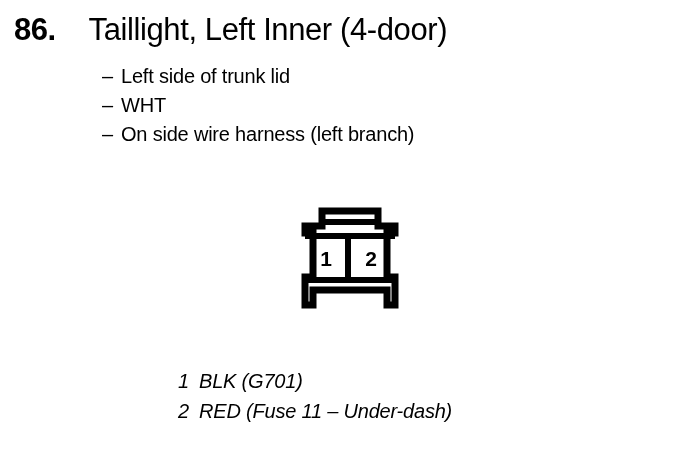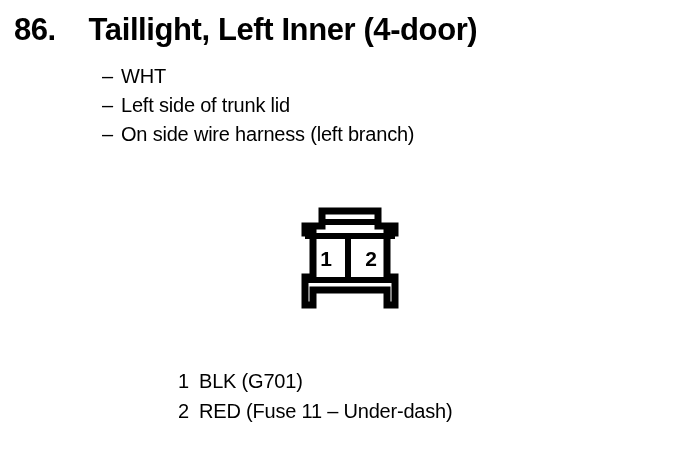--- a/index.html
+++ b/index.html
@@ -31,21 +31,21 @@
     white-space: nowrap;
   }
   .entry-number {
     font-size: 31px;
     font-weight: bold;
     letter-spacing: -0.5px;
     line-height: 1;
   }
   .entry-title {
     font-size: 31px;
-    font-weight: bold;
+    font-weight: normal;
     letter-spacing: -0.4px;
     line-height: 1;
     margin-left: 33px;
   }
 
   
   .attr-list {
     position: absolute;
     left: 102px;
     top: 62px;
@@ -86,42 +86,43 @@
   .pin-legend {
     position: absolute;
     left: 178px;
     top: 366px;
   }
   .pin-row {
     font-size: 20px;
     line-height: 30px;
     white-space: nowrap;
     letter-spacing: -0.2px;
+    font-style: italic;
   }
   .pin-number {
     display: inline-block;
     width: 21px;
   }
 </style>
 </head>
 <body>
 
 <div id="page">
 
   <div class="entry-header">
     <span class="entry-number">86.</span>
     <span class="entry-title">Taillight, Left Inner (4-door)</span>
   </div>
 
   <ul class="attr-list">
     <li class="attr-item">
-      <span class="attr-dash">–</span><span>WHT</span>
+      <span class="attr-dash">–</span><span>Left side of trunk lid</span>
     </li>
     <li class="attr-item">
-      <span class="attr-dash">–</span><span>Left side of trunk lid</span>
+      <span class="attr-dash">–</span><span>WHT</span>
     </li>
     <li class="attr-item">
       <span class="attr-dash">–</span><span>On side wire harness (left branch)</span>
     </li>
   </ul>
 
   <div class="connector-figure">
     <svg width="136" height="108" viewBox="0 0 136 108" xmlns="http://www.w3.org/2000/svg">
 
       <path d="

